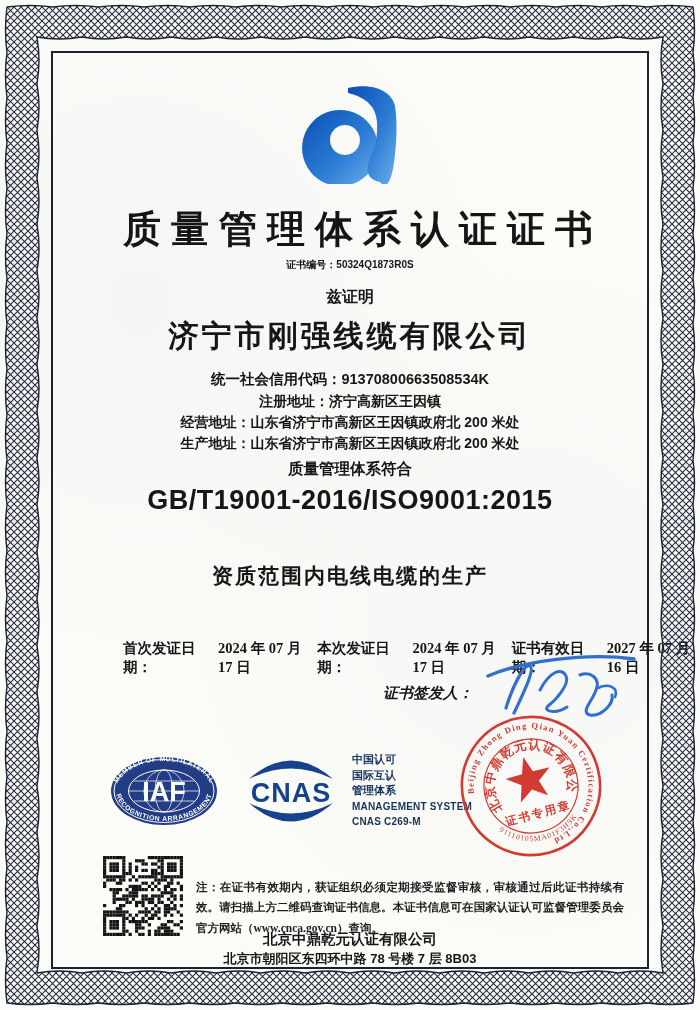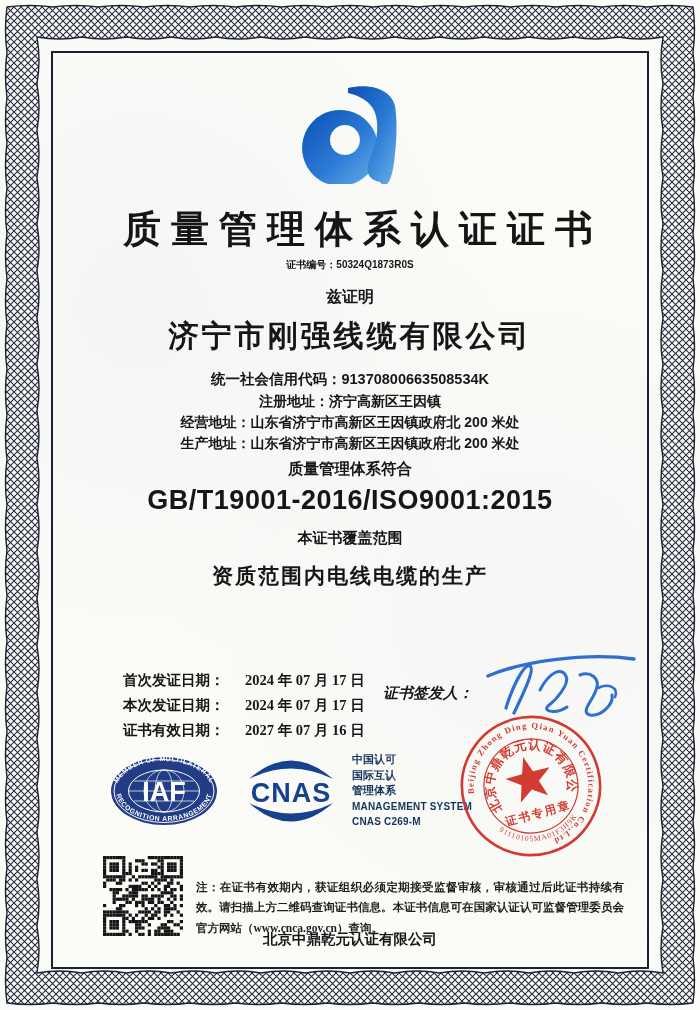--- a/index.html
+++ b/index.html
@@ -17,21 +17,21 @@
   .declare{top:287px;font-size:16px;font-weight:700;}
   .company{top:316px;font-size:30px;font-weight:700;letter-spacing:3px;}
   .credit{top:370px;font-size:14.5px;font-weight:600;}
   .addr1{top:393px;font-size:14px;font-weight:600;}
   .addr2{top:414px;font-size:14px;font-weight:600;}
   .addr3{top:435px;font-size:14px;font-weight:600;}
   .conform{top:459px;font-size:15.5px;font-weight:700;}
   .standard{top:485px;font-size:27px;font-weight:800;letter-spacing:.5px;}
   .scopelabel{top:529px;font-size:15px;font-weight:600;}
   .scope{top:562px;font-size:21px;font-weight:800;letter-spacing:2px;}
-  .dates{left:123px;top:671px;display:flex;flex-direction:column;gap:6px;font-size:14.5px;font-weight:600;}
+  .dates{left:123px;top:639px;display:flex;flex-direction:row;gap:6px;font-size:14.5px;font-weight:600;}
   .dates .row{display:flex;}
   .dates .lab{width:122px;}
   .signer{left:383px;top:684px;font-size:15px;font-weight:600;font-style:italic;}
   .cnastext{left:352px;top:752px;font-family:"Liberation Sans",sans-serif;font-weight:700;color:#16335c;line-height:15.5px;font-size:11px;}
   .cnastext .en{font-size:10px;letter-spacing:.2px;}
   .note{left:196px;top:877px;width:428px;font-size:11.5px;font-weight:600;line-height:1.78;text-align:justify;color:#1d1d1d;}
   .fcompany{top:930px;font-size:14.5px;font-weight:700;}
   .faddress{top:950px;font-size:13px;font-weight:600;}
 </style>
 </head>
@@ -74,21 +74,20 @@
     <span>注册地址：</span><span>济宁高新区王因镇</span>
   </div>
   <div class="abs ctr hei addr2">
     <span>经营地址：</span><span>山东省济宁市高新区王因镇政府北 200 米处</span>
   </div>
   <div class="abs ctr hei addr3">
     <span>生产地址：</span><span>山东省济宁市高新区王因镇政府北 200 米处</span>
   </div>
   <div class="abs ctr hei conform">质量管理体系符合</div>
   <div class="abs ctr hei standard">GB/T19001-2016/ISO9001:2015</div>
-  <div class="abs ctr hei scopelabel">本证书覆盖范围</div>
   <div class="abs ctr hei scope">资质范围内电线电缆的生产</div>
 
   <div class="abs dates">
     <div class="row">
       <span class="lab">首次发证日期：</span>
       <span>2024 年 07 月 17 日</span>
     </div>
     <div class="row">
       <span class="lab">本次发证日期：</span>
       <span>2024 年 07 月 17 日</span>
@@ -490,14 +489,15 @@
   <div class="abs cnastext">
     <div>中国认可</div>
     <div>国际互认</div>
     <div>管理体系</div>
     <div class="en">MANAGEMENT SYSTEM</div>
     <div class="en">CNAS   C269-M</div>
   </div>
 
   <div class="abs note">注：在证书有效期内，获证组织必须定期接受监督审核，审核通过后此证书持续有效。请扫描上方二维码查询证书信息。本证书信息可在国家认证认可监督管理委员会官方网站（www.cnca.gov.cn）查询。</div>
   <div class="abs ctr hei fcompany">北京中鼎乾元认证有限公司</div>
+  <div class="abs ctr hei faddress">北京市朝阳区东四环中路 78 号楼 7 层 8B03</div>
 
 </div>
 
 </body></html>

